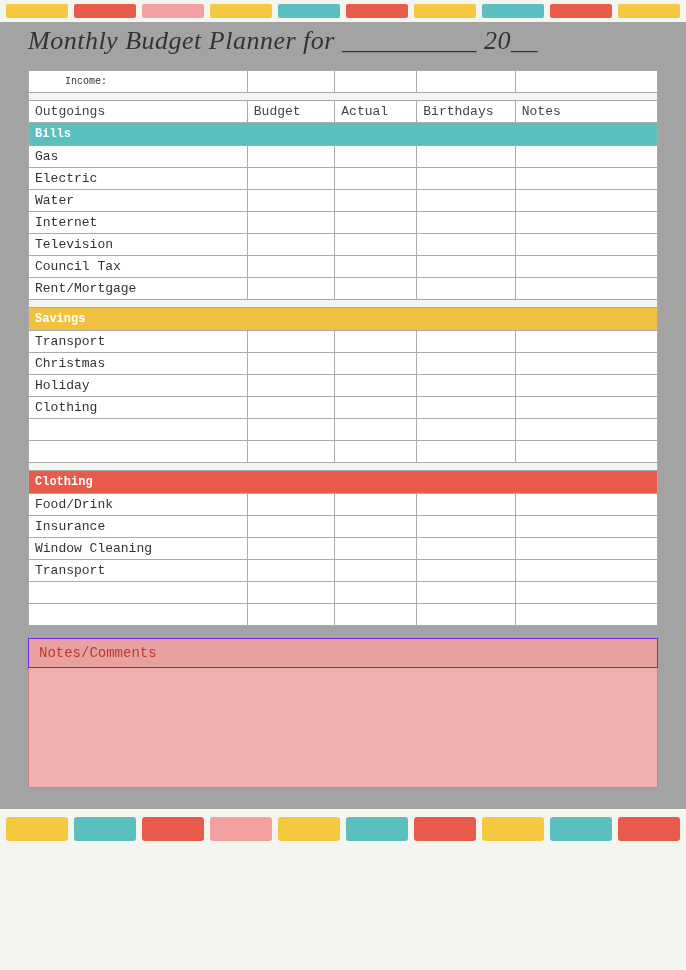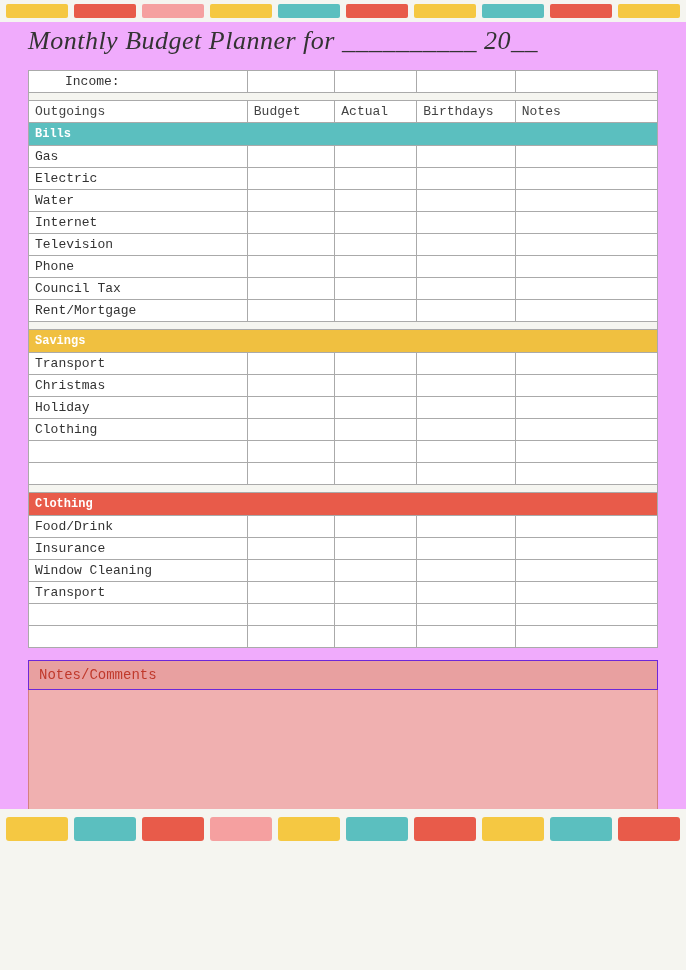--- a/index.html
+++ b/index.html
@@ -9,21 +9,21 @@
       height: 970px;
       background: #f5f5f0;
       font-family: 'Courier New', Courier, monospace;
       overflow: hidden;
       position: relative;
     }
 
     .page {
       width: 686px;
       height: 849px;
-      background: #f0abfc;
+      background: #a3a3a3;
       position: relative;
     }
 
     
     .top-bar {
       display: flex;
       height: 22px;
       width: 100%;
       padding: 4px 6px;
       gap: 6px;
@@ -93,21 +93,21 @@
 
     .header-row td {
       font-weight: normal;
       color: #444;
       background: #fff;
       font-size: 13px;
     }
 
     .income-row td {
       background: #fff;
-      font-size: 13px;
+      font-size: 10px;
       color: #333;
       padding-left: 36px;
     }
 
     .section-header td {
       padding: 4px 6px;
       font-size: 12px;
       font-weight: bold;
       color: #fff;
     }
@@ -235,27 +235,20 @@
           <td></td>
         </tr>
         <tr class="data-row">
           <td>Television</td>
           <td></td>
           <td></td>
           <td></td>
           <td></td>
         </tr>
         <tr class="data-row">
-          <td>Phone</td>
-          <td></td>
-          <td></td>
-          <td></td>
-          <td></td>
-        </tr>
-        <tr class="data-row">
           <td>Council Tax</td>
           <td></td>
           <td></td>
           <td></td>
           <td></td>
         </tr>
         <tr class="data-row">
           <td>Rent/Mortgage</td>
           <td></td>
           <td></td>

